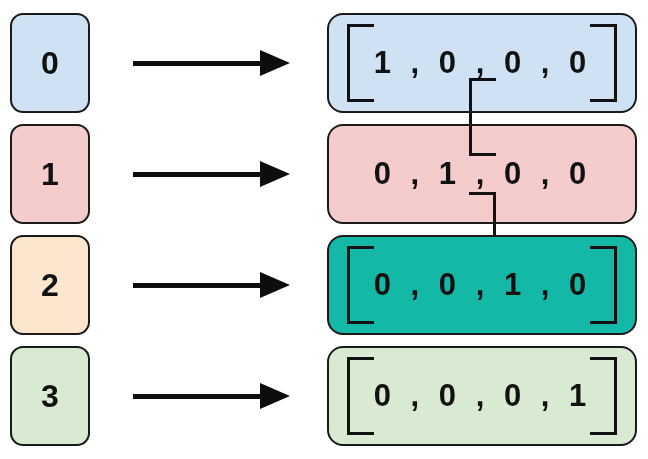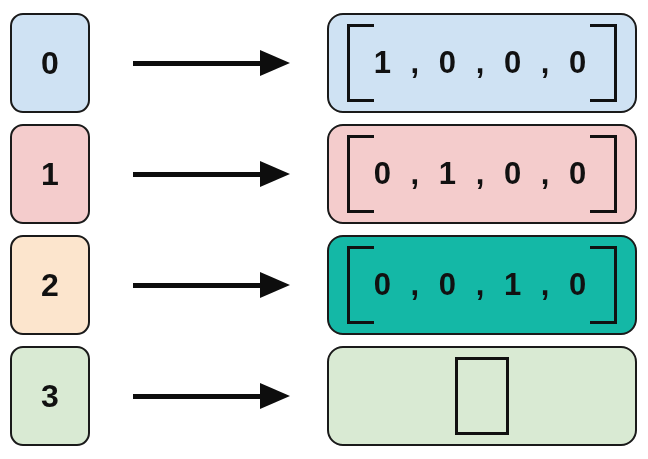--- a/index.html
+++ b/index.html
@@ -114,21 +114,21 @@
   </div>
 
   <div class="row">
     <div class="label-box" style="background-color: rgb(244, 204, 204);">
       <span>1</span>
     </div>
     <div class="arrow">
       <div class="arrow-line"></div>
       <div class="arrow-head"></div>
     </div>
-    <div class="vector-box" style="background-color: rgb(244, 204, 204);">
+    <div class="vector-box" style="background-color: rgb(244, 204, 204); flex-direction: column;">
       <span class="bracket bracket-left"></span>
       <span class="vector-text">0 ,  1 ,  0 ,  0</span>
       <span class="bracket bracket-right"></span>
     </div>
   </div>
 
   <div class="row">
     <div class="label-box" style="background-color: rgb(252, 229, 205);">
       <span>2</span>
     </div>
@@ -146,17 +146,18 @@
   <div class="row">
     <div class="label-box" style="background-color: rgb(217, 234, 211);">
       <span>3</span>
     </div>
     <div class="arrow">
       <div class="arrow-line"></div>
       <div class="arrow-head"></div>
     </div>
     <div class="vector-box" style="background-color: rgb(217, 234, 211);">
       <span class="bracket bracket-left"></span>
+      <span class="vector-text">0 ,  0 ,  0 ,  1</span>
       <span class="bracket bracket-right"></span>
     </div>
   </div>
 
 </div>
 
 </body></html>

